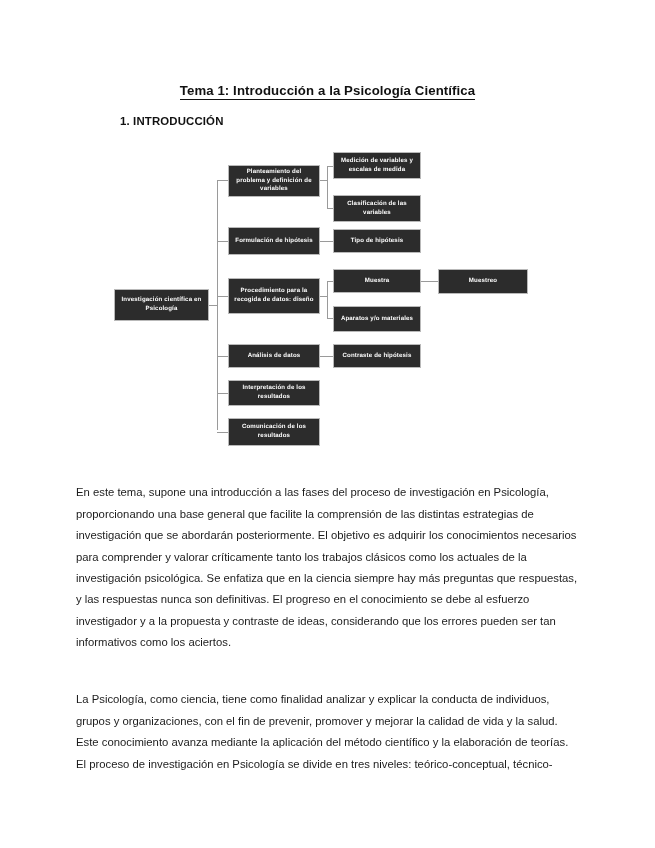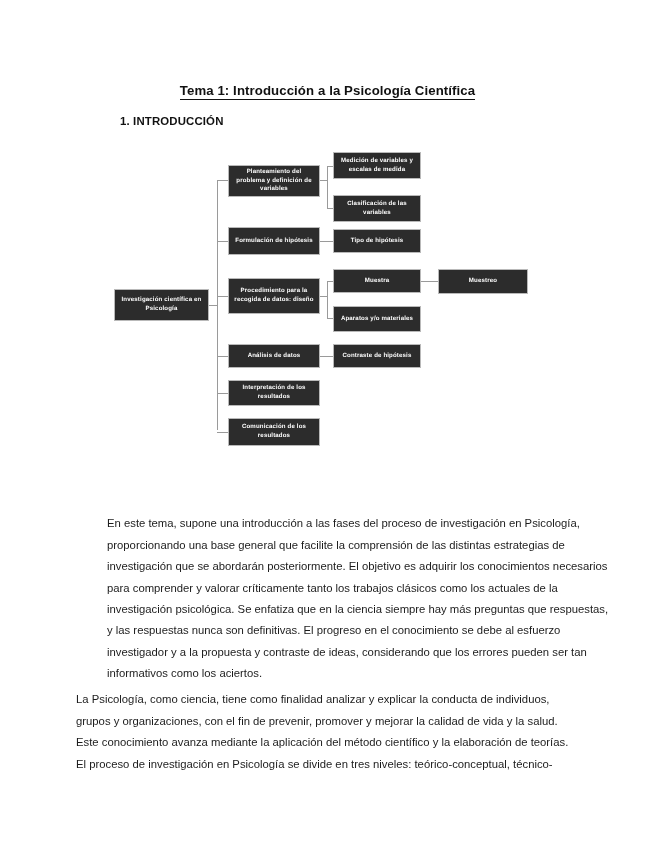--- a/index.html
+++ b/index.html
@@ -79,21 +79,21 @@
   
   .para {
     position: absolute;
     left: 76px;
     width: 504px;
     font-size: 11.3px;
     line-height: 21.4px;
     color: #1c1c1c;
     text-align: left;
   }
-  .para.p1 { top: 502px; margin-left: 31px; }
+  .para.p1 { top: 471px; }
   .para.p2 { top: 678px; }
 </style>
 </head>
 <body>
 
 <div class="page">
 
   <h1 class="doc-title"><span>Tema 1: Introducción a la Psicología Científica</span></h1>
 
   <h2 class="section-heading">1. INTRODUCCIÓN</h2>

